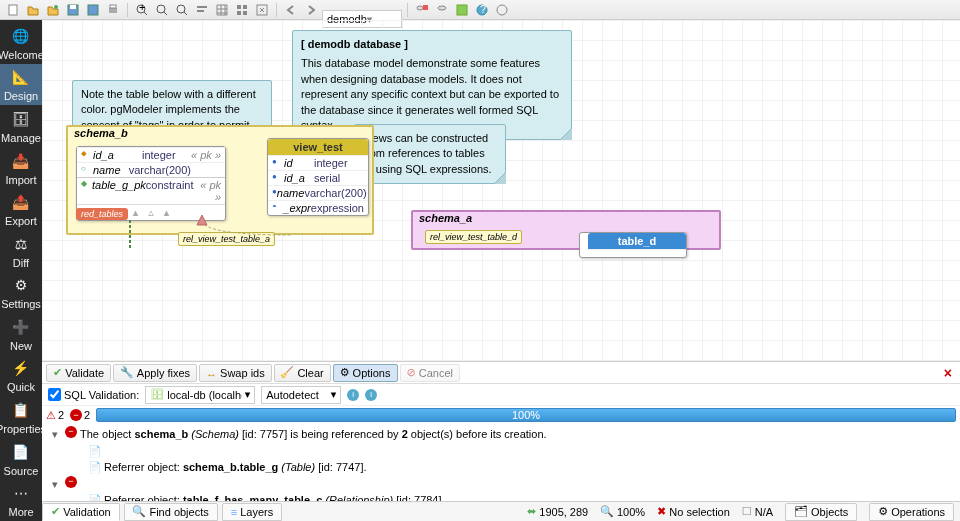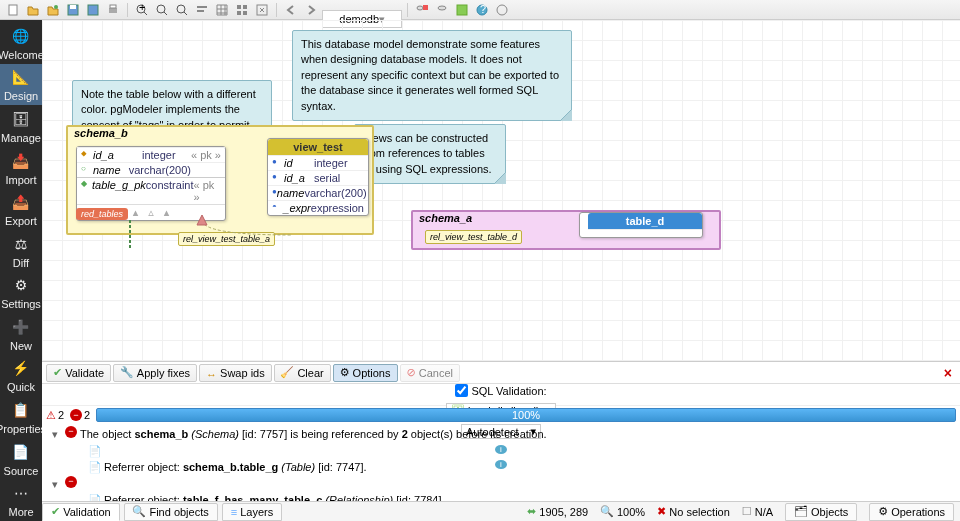--- a/index.html
+++ b/index.html
@@ -2,21 +2,21 @@
 <html><head>
 <meta charset="utf-8">
 <style>
 * { margin: 0; padding: 0; box-sizing: border-box; font-family: Arial, sans-serif; font-size: 11px; }
 body { width: 960px; height: 521px; background: #fff; overflow: hidden; display: flex; flex-direction: column; }
 
 
 .top-toolbar { height: 20px; background: linear-gradient(#f5f5f5, #e8e8e8); border-bottom: 1px solid #ccc; display: flex; align-items: center; padding: 0 4px; gap: 2px; }
 .tb-btn { width: 18px; height: 16px; display: flex; align-items: center; justify-content: center; cursor: pointer; border-radius: 2px; }
 .tb-sep { width: 1px; height: 14px; background: #ccc; margin: 0 3px; }
-.tb-dropdown { height: 18px; border: 1px solid #ccc; background: #fff; padding: 0 4px; font-size: 11px; min-width: 80px; display: flex; align-items: center; justify-content: center; cursor: pointer; margin-top: 19px; }
+.tb-dropdown { height: 18px; border: 1px solid #ccc; background: #fff; padding: 0 4px; font-size: 11px; min-width: 80px; display: flex; align-items: center; justify-content: flex-start; cursor: pointer; margin-top: 19px; }
 
 
 .main-wrap { flex: 1; display: flex; overflow: hidden; }
 
 
 .sidebar { width: 42px; background: #2a2a2a; display: flex; flex-direction: column; padding-top: 2px; }
 .sb-item { height: 44px; display: flex; flex-direction: column; align-items: center; justify-content: center; cursor: pointer; color: #eee; font-size: 9px; gap: 2px; }
 .sb-item.active { background: #4a6a8a; }
 .sb-icon { width: 22px; height: 22px; display: flex; align-items: center; justify-content: center; font-size: 14px; }
 
@@ -33,39 +33,39 @@
 
 .table-box { position: absolute; background: #fff; border: 1px solid #999; border-radius: 3px; font-size: 10px; box-shadow: 1px 1px 3px rgba(0,0,0,0.2); }
 .table-header { padding: 2px 6px; font-weight: bold; text-align: center; color: #fff; border-radius: 3px 3px 0 0; }
 .th-red { background: #c02020; }
 .th-yellow { background: #d4c030; color: #333; }
 .th-blue { background: #3a8ad4; }
 .table-row { display: flex; padding: 1px 4px; border-top: 1px solid #eee; }
 .col-icon { width: 12px; font-size: 8px; }
 .col-name { flex: 1; font-style: italic; }
 .col-type { flex: 1; color: #336; }
-.col-key { width: 30px; color: #888; }
+.col-key { width: 30px; color: #888; font-style: italic; text-align: right; }
 .table-foot { display:flex; justify-content:center; gap:10px; padding:1px 2px; border-top:1px solid #ddd; color:#aaa; font-size:9px;}
 
 
 .note { position: absolute; background: #d5ecf0; border: 1px solid #8ab8c5; padding: 6px 8px; font-size: 10px; line-height: 1.4; border-radius: 2px; }
 .note-corner::after { content: ''; position: absolute; bottom: -1px; right: -1px; width: 12px; height: 12px; background: linear-gradient(135deg, transparent 48%, #8ab8c5 50%, #b5d5dd 52%); }
 .note-title { font-weight: bold; margin-bottom: 4px; }
 
 
 .rel-label { position: absolute; background: #fef9cf; border: 1px solid #c0b040; padding: 1px 4px; font-size: 9px; font-style: italic; border-radius: 2px; }
 .tag-label { position: absolute; background: #e57050; color: #fff; padding: 1px 5px; font-size: 9px; border-radius: 3px; font-style: italic; }
 
 
 .valid-panel { height: 140px; border-top: 1px solid #ccc; display: flex; flex-direction: column; background: #fff; }
 .vp-toolbar { height: 22px; display: flex; align-items: center; padding: 0 4px; gap: 2px; border-bottom: 1px solid #ddd; }
 .vp-btn { height: 18px; padding: 0 6px; border: 1px solid #ccc; background: linear-gradient(#fafafa,#eee); border-radius: 2px; display: flex; align-items: center; gap: 3px; cursor: pointer; font-size: 10px; }
 .vp-btn.pressed { background: #d5e5f5; border-color: #8ab; }
 .close-x { margin-left: auto; color: #c00; font-weight: bold; cursor: pointer; font-size: 14px; padding: 0 4px; }
-.vp-subbar { height: 22px; display: flex; align-items: center; padding: 0 6px; gap: 6px; border-bottom: 1px solid #eee; font-size: 10px; flex-direction: column; }
+.vp-subbar { height: 22px; display: flex; align-items: center; padding: 0 6px; gap: 6px; border-bottom: 1px solid #eee; font-size: 10px; }
 .vp-cb { display: flex; align-items: center; gap: 3px; }
 .vp-input { border: 1px solid #ccc; height: 18px; padding: 0 4px; font-size: 10px; background: #fff; }
 .vp-counts { height: 18px; display:flex; align-items:center; gap:6px; padding: 0 4px; font-size: 10px; }
 .count-badge { display:flex; align-items:center; gap:2px; }
 .progress-bar { flex:1; height: 14px; background: linear-gradient(#5ab5f5,#3a95d5); border:1px solid #3a85c5; border-radius:2px; color:#fff; display:flex; align-items:center; justify-content:center; font-size:10px; }
 .vp-tree { flex: 1; overflow: auto; padding: 2px 4px; font-size: 10px; line-height: 1.5; }
 .tree-row { display: flex; align-items: flex-start; gap: 2px; }
 .tree-indent { display: inline-block; }
 .tree-toggle { width: 10px; cursor: pointer; color: #666; }
 .tree-icon { width: 14px; display:inline-flex; justify-content:center; }
@@ -261,20 +261,21 @@
   </div>
 
   <div class="canvas-wrap">
     <div class="canvas">
 
       <div class="note note-corner" style="left:30px; top:60px; width:200px;">
         <div>Note the table below with a different color. pgModeler implements the concept of "tags" in order to permit user to graphically separate tables through different colors.</div>
       </div>
 
       <div class="note note-corner" style="left:250px; top:10px; width:280px;">
+        <div class="note-title">[ demodb database ]</div>
         <div>This database model demonstrate some features when designing database models. It does not represent any specific context but can be exported to the database since it generates well formed SQL syntax.</div>
       </div>
 
       <div class="note note-corner" style="left:312px; top:104px; width:152px;">
         <div>Views can be constructed from references to tables or using SQL expressions.</div>
       </div>
 
       <div class="schema-box schema-b">
         <div class="schema-label">schema_b</div>
       </div>
@@ -326,21 +327,21 @@
             <span class="col-name" style="flex:0.6">name</span>
             <span class="col-type">varchar(200)</span>
           </div>
         <div class="table-row">
             <span class="col-icon" style="color:#36c">◓</span>
             <span class="col-name" style="flex:0.6">_expr</span>
             <span class="col-type">expression</span>
           </div>
       </div>
 
-      <div class="table-box" style="left:537px; top:192px; width:124px;padding-left:8px;">
+      <div class="table-box" style="left:537px; top:212px; width:108px;padding-left:8px;">
         <div class="table-header th-blue">table_d</div>
         <div class="table-row" style="height:8px;"></div>
       </div>
 
       <div class="tag-label" style="left:34px; top:188px;">red_tables</div>
 
       <div class="rel-label" style="left:136px; top:212px;">rel_view_test_table_a</div>
       <div class="rel-label" style="left:383px; top:210px;">rel_view_test_table_d</div>
 
       <svg style="position:absolute; left:0; top:0; width:100%; height:100%; pointer-events:none;">

